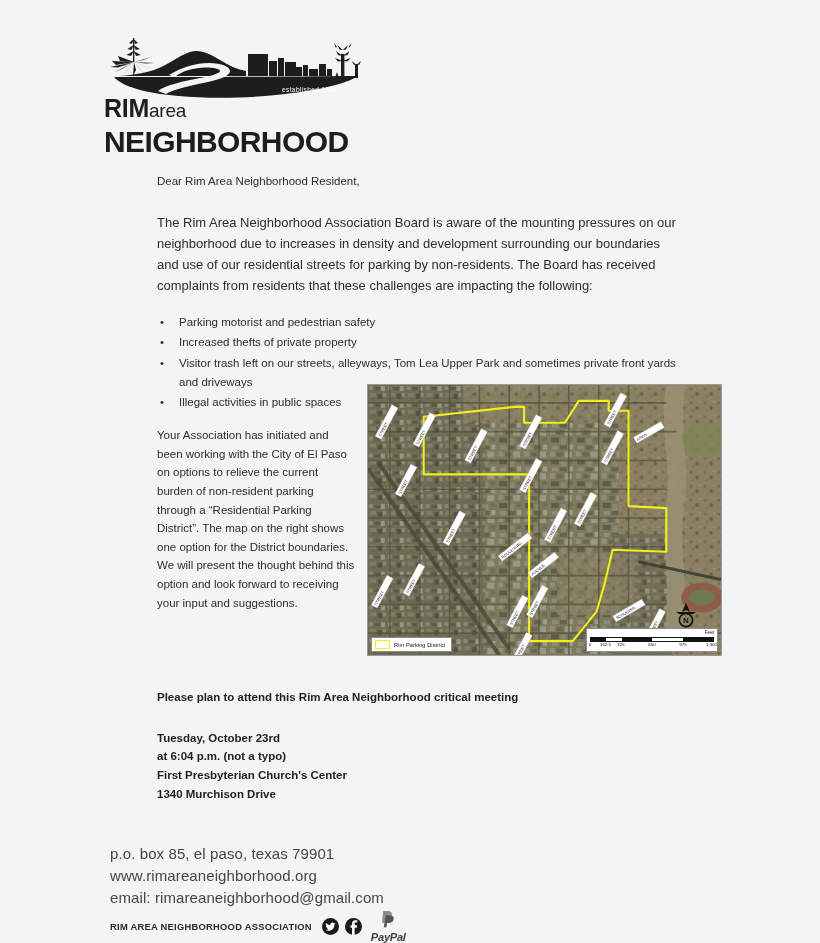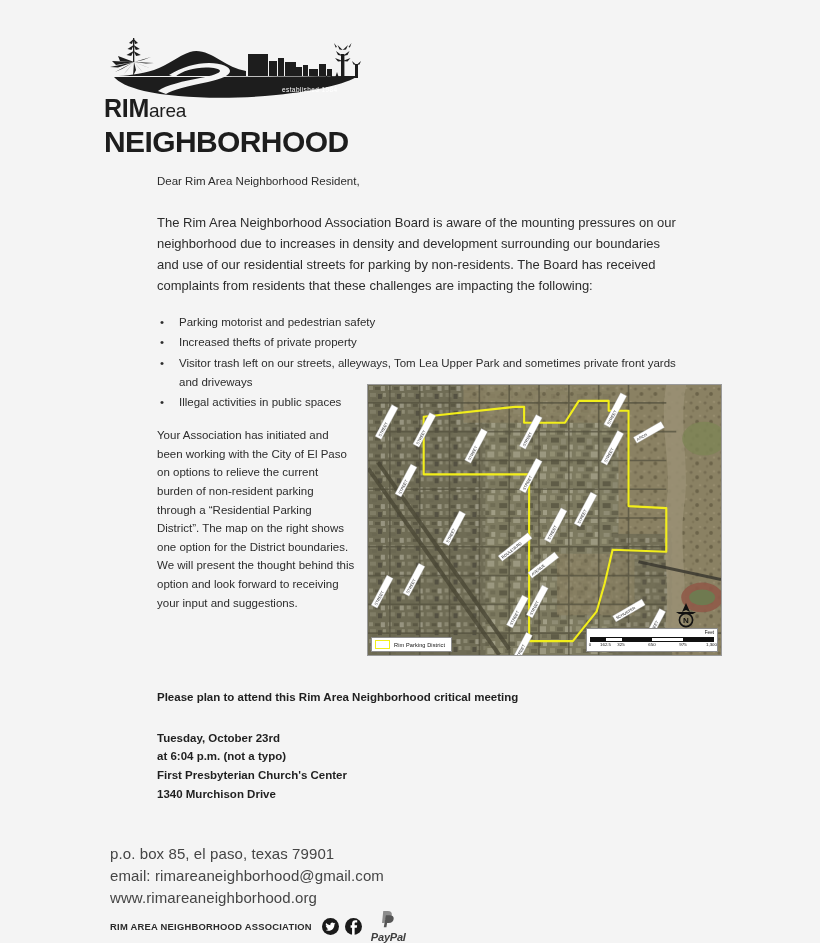--- a/index.html
+++ b/index.html
@@ -588,22 +588,22 @@
   <div class="meeting">
     <div class="headline">Please plan to attend this Rim Area Neighborhood critical meeting</div>
     <span class="line">Tuesday, October 23rd</span>
     <span class="line">at 6:04 p.m. (not a typo)</span>
     <span class="line">First Presbyterian Church's Center</span>
     <span class="line">1340 Murchison Drive</span>
   </div>
 
   <div class="footer">
     <div class="footer-line">p.o. box 85, el paso, texas 79901</div>
+    <div class="footer-line">www.rimareaneighborhood.org</div>
     <div class="footer-line">email: rimareaneighborhood@gmail.com</div>
-    <div class="footer-line">www.rimareaneighborhood.org</div>
     <div class="footer-org-row">
       <span class="footer-org">RIM AREA NEIGHBORHOOD ASSOCIATION</span>
       <span class="social">
         <svg width="17" height="17" viewBox="0 0 24 24">
           <circle cx="12" cy="12" r="12" fill="#1a1a1a"></circle>
           <path fill="#ffffff" d="M19 7.9c-.5.25-1.1.4-1.7.5.6-.37 1.05-.95 1.27-1.64-.56.34-1.19.58-1.85.71a2.9 2.9 0 0 0-4.97 2.66A8.26 8.26 0 0 1 5.7 7.03a2.9 2.9 0 0 0 .9 3.88c-.47-.01-.92-.15-1.31-.36v.04c0 1.41 1 2.59 2.33 2.86-.43.12-.88.14-1.31.05a2.9 2.9 0 0 0 2.71 2.02 5.83 5.83 0 0 1-4.3 1.2 8.23 8.23 0 0 0 4.46 1.3c5.35 0 8.28-4.44 8.28-8.29l-.01-.38A5.9 5.9 0 0 0 19 7.9z"></path>
         </svg>
         <svg width="17" height="17" viewBox="0 0 24 24">
           <circle cx="12" cy="12" r="12" fill="#1a1a1a"></circle>
           <path fill="#ffffff" d="M13.6 24V13.9h3.05l.46-3.54H13.6V8.1c0-1.02.28-1.72 1.75-1.72h1.87V3.22c-.32-.04-1.43-.14-2.72-.14-2.7 0-4.54 1.64-4.54 4.66v2.62H7.9v3.54h2.06V24z"></path>

